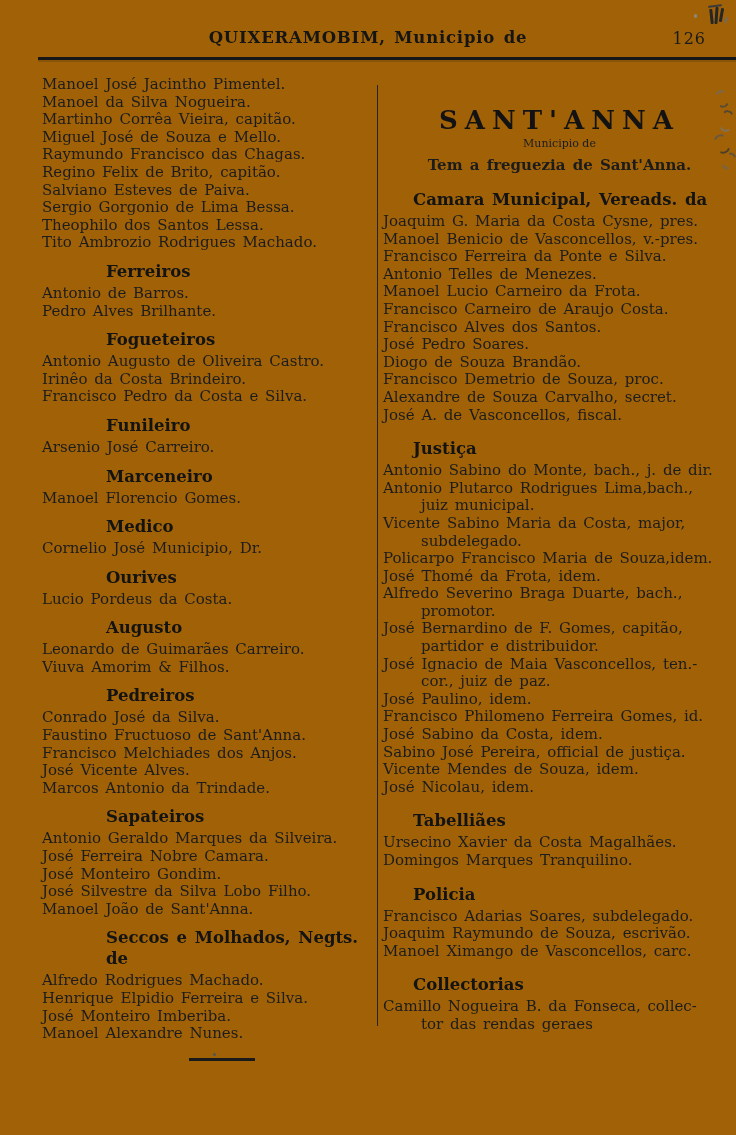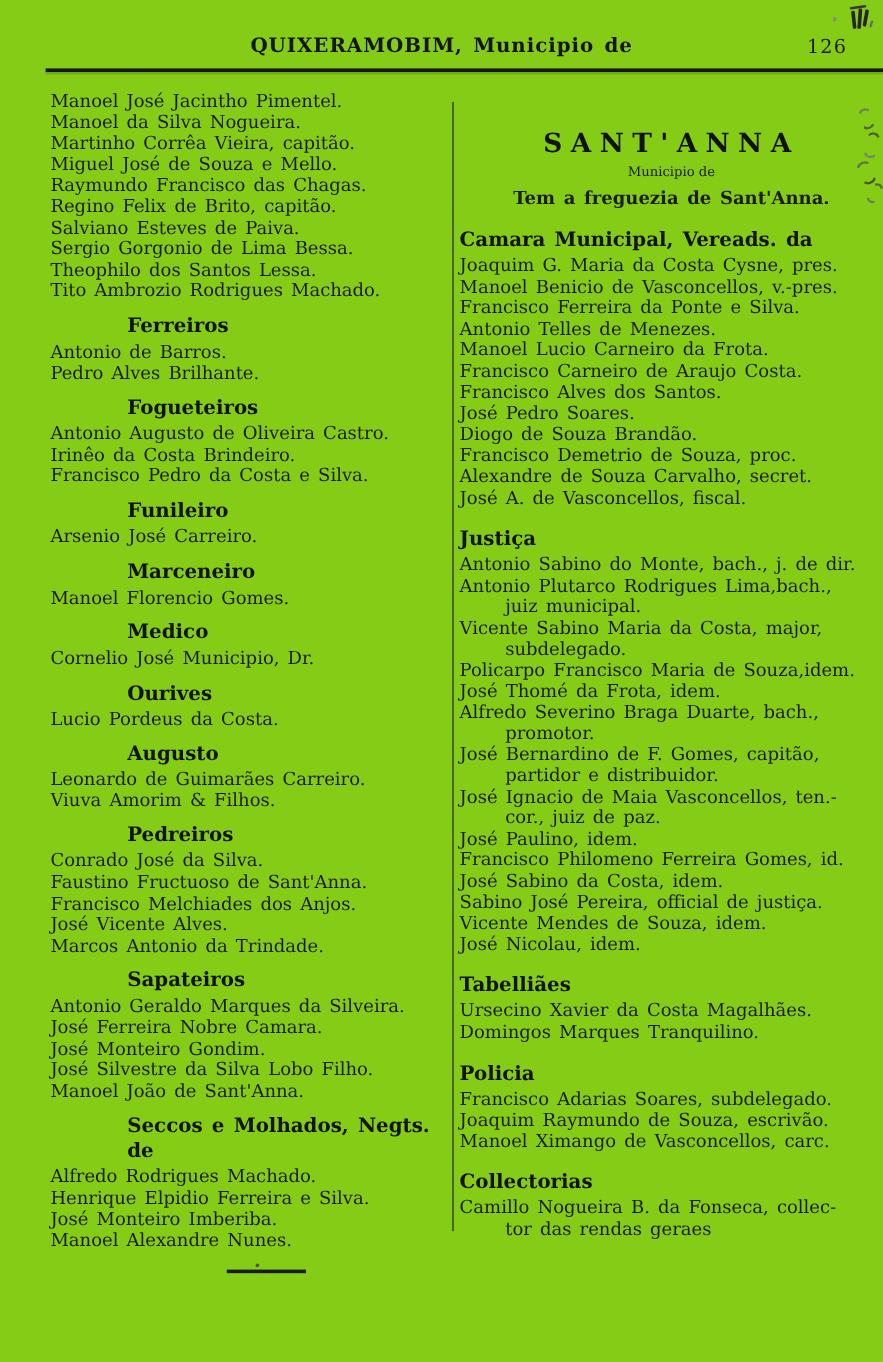--- a/index.html
+++ b/index.html
@@ -1,19 +1,19 @@
 <!DOCTYPE html>
 <html><head>
 <meta charset="utf-8">
 <style>
   html,body{margin:0;padding:0;background:#ffffff;}
   .page{
     position:relative;
     width:736px;height:1135px;
-    background:#84cc16;
+    background:#a16207;
     font-family:"DejaVu Serif","Liberation Serif",serif;
     color:#1c1c1c;
     overflow:hidden;
   }
   
   .page-header{position:absolute;top:28px;left:0;width:100%;height:26px;}
   .running-title{
     text-align:center;font-weight:bold;font-size:16.5px;
     letter-spacing:0.8px;word-spacing:2px;color:#151515;
   }
@@ -38,24 +38,24 @@
     word-spacing:2px;color:#1c1c1c;
   }
   .line.cont{padding-left:38px;}
   .section{margin-top:9px;}
   .col-right .section{margin-top:14px;}
   .section-title{
     font-weight:bold;font-size:16.5px;line-height:21px;margin-bottom:3px;
     color:#131313;word-spacing:2px;
   }
   .col-left .section-title{margin-left:64px;}
-  .col-right .section-title{}
+  .col-right .section-title{margin-left:30px;}
   
   .muni-title{
-    margin-top:30px;text-align:center;font-weight:bold;font-size:22px;
+    margin-top:30px;text-align:center;font-weight:bold;font-size:26px;
     line-height:28px;letter-spacing:7px;color:#121212;
   }
   .muni-sub{text-align:center;font-size:11px;line-height:19px;}
   .muni-note{margin-top:3px;text-align:center;font-size:15px;line-height:19px;word-spacing:2px;font-weight:bold;}
   
   .tailpiece{
     margin:15px 0 0 147px;width:66px;height:3px;background:#1a1a1a;
   }
   .speck{position:absolute;left:213px;top:1053px;width:3px;height:3px;border-radius:50%;background:#555;}
   

